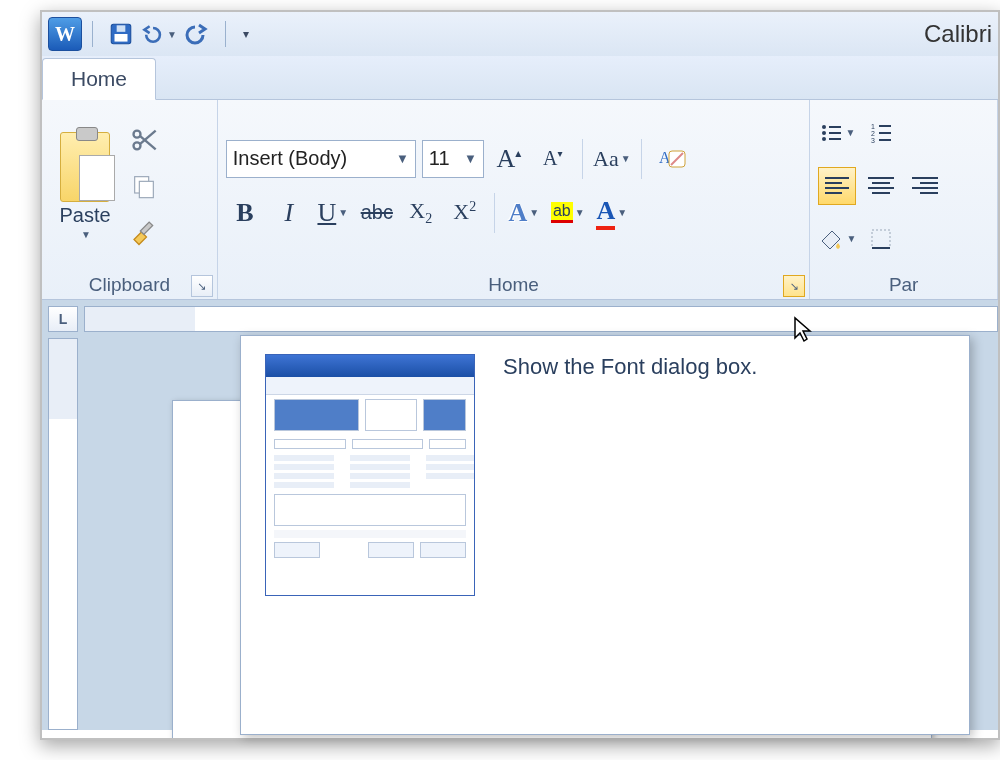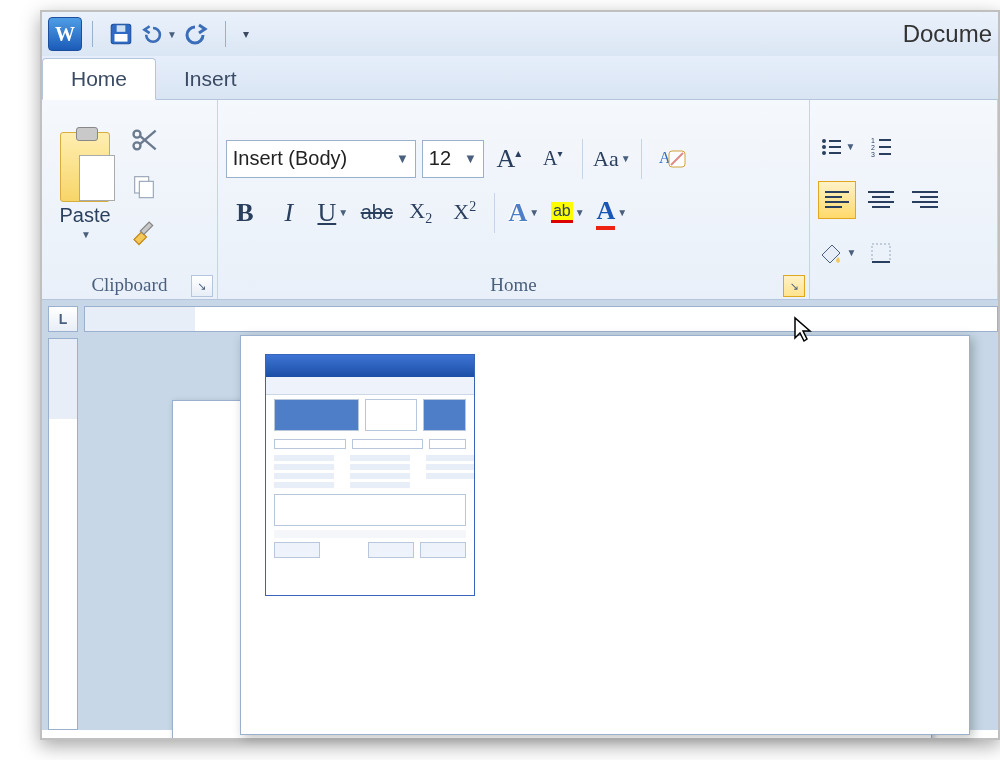--- a/index.html
+++ b/index.html
@@ -97,21 +97,20 @@
     position:relative;
   }
   .group-body { flex:1; display:flex; align-items:center; padding:6px 8px; }
   .group-label {
     height:28px;
     font-size:19px;
     color:#4a5f7d;
     text-align:right;
     display:flex;align-items:center;justify-content:center;
     position:relative;
-    font-family:Liberation Serif, serif;
   }
   .dlg-launcher {
     position:absolute; right:4px; top:4px;
     width:22px;height:22px;
     border:1px solid #b5c5dc;
     background:linear-gradient(#fff,#e8eef7);
     display:flex;align-items:center;justify-content:center;
     font-size:11px;color:#4a5f7d;
   }
   .dlg-launcher.hover {
@@ -268,26 +267,25 @@
     <div class="qbtn">
       <svg width="24" height="22" viewBox="0 0 24 22">
         <path d="M10 4 A8 8 0 1 0 18 12" fill="none" stroke="#3b6db8" stroke-width="3"></path>
         <polyline points="14,2 20,6 14,10" fill="none" stroke="#3b6db8" stroke-width="3"></polyline>
       </svg>
     </div>
     <div class="qsep"></div>
     <div class="qbtn" style="width:20px;">
       <span style="font-size:12px;">▾</span>
     </div>
-    <div class="doc-title">Docume</div>
+    <div class="doc-title">Calibri</div>
   </div>
 
   <div class="tabs">
     <div class="tab active">Home</div>
-    <div class="tab">Insert</div>
   </div>
 
   <div class="ribbon">
 
     <div class="group clip-group">
       <div class="group-body">
         <div class="paste-btn">
           <div class="paste-icon"></div>
           <div class="paste-text">Paste</div>
           <span class="dd-caret">▼</span>
@@ -325,21 +323,21 @@
 
     <div class="group font-group">
       <div class="group-body">
         <div class="font-rows">
           <div class="font-row">
             <div class="combo fname">
               <span>Insert (Body)</span>
               <span class="dd">▼</span>
             </div>
             <div class="combo fsize">
-              <span>12</span>
+              <span>11</span>
               <span class="dd">▼</span>
             </div>
             <div class="rb">
               <span style="font-family:'Times New Roman';font-size:26px;">A<sup style="font-size:12px;">▴</sup></span>
             </div>
             <div class="rb">
               <span style="font-family:'Times New Roman';font-size:20px;">A<sup style="font-size:10px;">▾</sup></span>
             </div>
             <div class="vsep"></div>
             <div class="rb">
@@ -455,20 +453,23 @@
             </div>
             <div class="rb">
               <svg width="24" height="24" viewBox="0 0 24 24">
                 <rect x="3" y="3" width="18" height="18" fill="none" stroke="#9aa7b8" stroke-dasharray="2 2"></rect>
                 <line x1="3" y1="21" x2="21" y2="21" stroke="#2a3f5e" stroke-width="2"></line>
               </svg>
             </div>
           </div>
         </div>
       </div>
+      <div class="group-label">
+        <span>Par</span>
+      </div>
     </div>
 
   </div>
 
   <div class="docarea">
     <div class="corner">L</div>
     <div class="hruler">
         <div class="white"></div>
       </div>
     <div class="vruler">
@@ -514,18 +515,19 @@
           </div>
       </div>
       <div class="t-prev"></div>
       <div style="height:8px;margin:0 8px;background:#f4f6fa;"></div>
       <div class="t-btns">
           <div class="t-btn" style="margin-right:auto;"></div>
           <div class="t-btn"></div>
           <div class="t-btn"></div>
         </div>
     </div>
+    <div class="tt-desc">Show the Font dialog box.</div>
   </div>
 </div>
 
 <svg class="cursor" viewBox="0 0 20 28">
   <path d="M2 2 L2 22 L7 17 L11 25 L14 23 L10 15 L17 15 Z" fill="#fff" stroke="#000" stroke-width="1.5"></path>
 </svg>
 
 </body></html>

